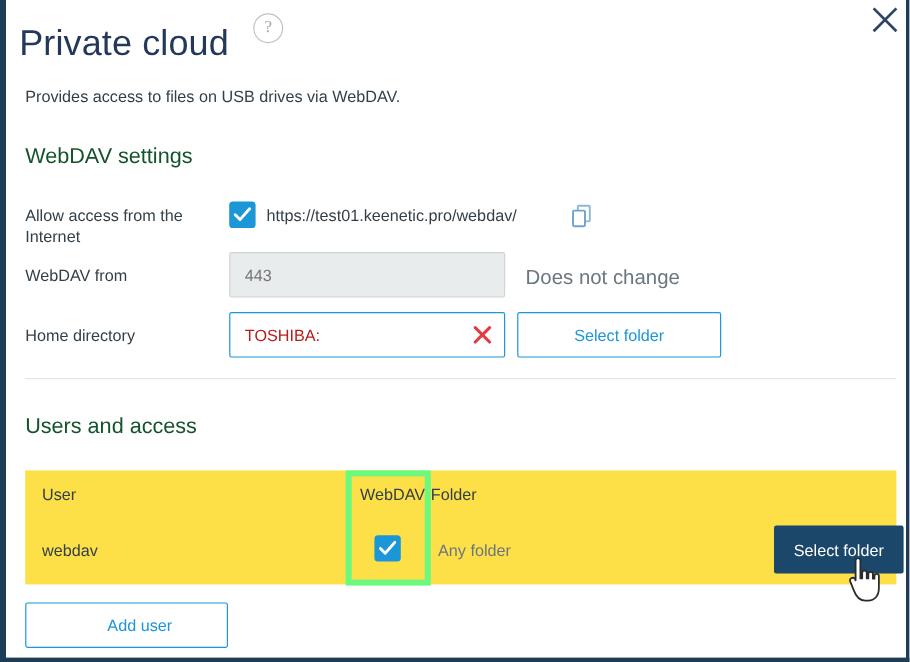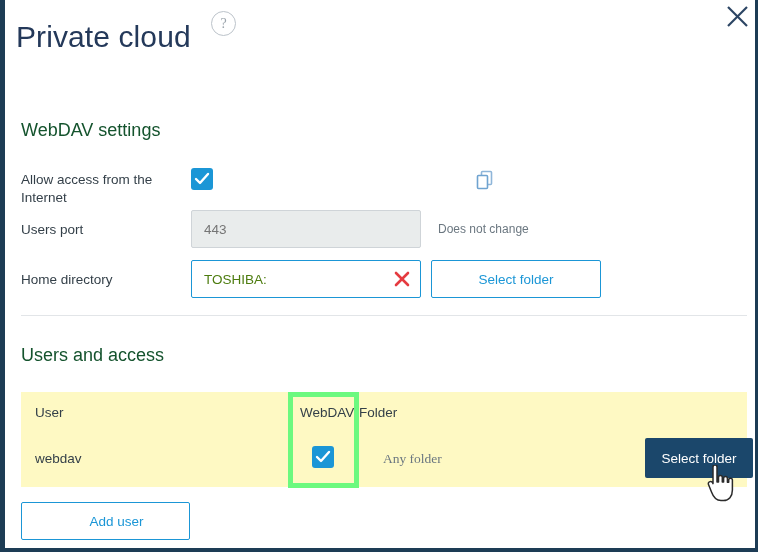--- a/index.html
+++ b/index.html
@@ -148,39 +148,39 @@
     border-radius: 2px;
   }
   .input-active input {
     position: absolute;
     left: 0; top: 0;
     width: 196px;
     height: 36px;
     border: 0;
     outline: none;
     background: transparent;
-    color: #4d7c0f;
+    color: #b91c1c;
     font-size: 13.5px;
     font-family: "Liberation Sans", sans-serif;
     padding: 0 12px;
   }
   .clear-x {
     position: absolute;
     right: 8px;
     top: 8px;
     width: 20px;
     height: 20px;
     cursor: pointer;
   }
 
   .hint {
     position: absolute;
     left: 433px;
     top: 222px;
-    font-size: 12px;
+    font-size: 17px;
     color: #6b7780;
     text-align: right;
   }
 
   
   .btn-outline {
     position: absolute;
     border: 1px solid #1b96d6;
     background: #ffffff;
     color: #1b96d6;
@@ -214,43 +214,42 @@
     background: #e2e5e8;
   }
 
   
   .table {
     position: absolute;
     left: 16px;
     top: 392px;
     width: 726px;
     height: 95px;
-    background: #fef9c3;
+    background: #fde047;
   }
   .th {
     position: absolute;
     top: 13px;
     font-size: 13.5px;
     color: #333f48;
   }
   #th-user   { left: 14px; }
   #th-webdav { left: 279px; }
   #th-folder { left: 338px; text-align: right; }
 
   .td {
     position: absolute;
     top: 59px;
     font-size: 13.5px;
     color: #333f48;
   }
   #td-user { left: 14px; }
   #td-folder {
-    left: 362px;
+    left: 344px;
     color: #6b7780;
-    font-family: Liberation Serif, serif;
   }
   #cb-row {
     left: 291px;
     top: 54px;
   }
 
   .highlight-box {
     position: absolute;
     left: 283px;
     top: 392px;
@@ -294,40 +293,42 @@
 
   <div class="help-icon">?</div>
 
   <div class="close-icon">
     <svg width="30" height="30" viewBox="0 0 30 30">
       <line x1="6" y1="5" x2="25" y2="24" stroke="#2b4463" stroke-width="2.2"></line>
       <line x1="25" y1="5" x2="6" y2="24" stroke="#2b4463" stroke-width="2.2"></line>
     </svg>
   </div>
 
+  <div class="lead">Provides access to files on USB drives via WebDAV.</div>
 
   <div class="section-heading" id="h-webdav">WebDAV settings</div>
 
   <div class="field-label" id="lbl-allow">Allow access from the Internet</div>
 
   <div class="cb" id="cb-allow">
     <svg width="16" height="14" viewBox="0 0 16 14">
       <polyline points="2,7 6,11 14,2" fill="none" stroke="#ffffff" stroke-width="2.4" stroke-linecap="round" stroke-linejoin="round"></polyline>
     </svg>
   </div>
 
+  <div class="url-text">https://test01.keenetic.pro/webdav/</div>
 
   <div class="copy-icon">
     <svg width="18" height="20" viewBox="0 0 18 20">
       <rect x="5.5" y="1.5" width="10" height="13" fill="none" stroke="#8fb6d9" stroke-width="1.6" rx="1"></rect>
       <rect x="1.5" y="5.5" width="10" height="13" fill="#ffffff" stroke="#6fa3d0" stroke-width="1.6" rx="1"></rect>
     </svg>
   </div>
 
-  <div class="field-label" id="lbl-port">Users port</div>
+  <div class="field-label" id="lbl-port">WebDAV from</div>
 
   <input class="input" id="inp-port" type="text" disabled="" placeholder="443" style="">
 
   <div class="hint">Does not change</div>
 
   <div class="field-label" id="lbl-home">Home directory</div>
 
   <div class="input-active">
     <input type="text" id="inp-home" value="TOSHIBA:" style="">
     <div class="clear-x">

